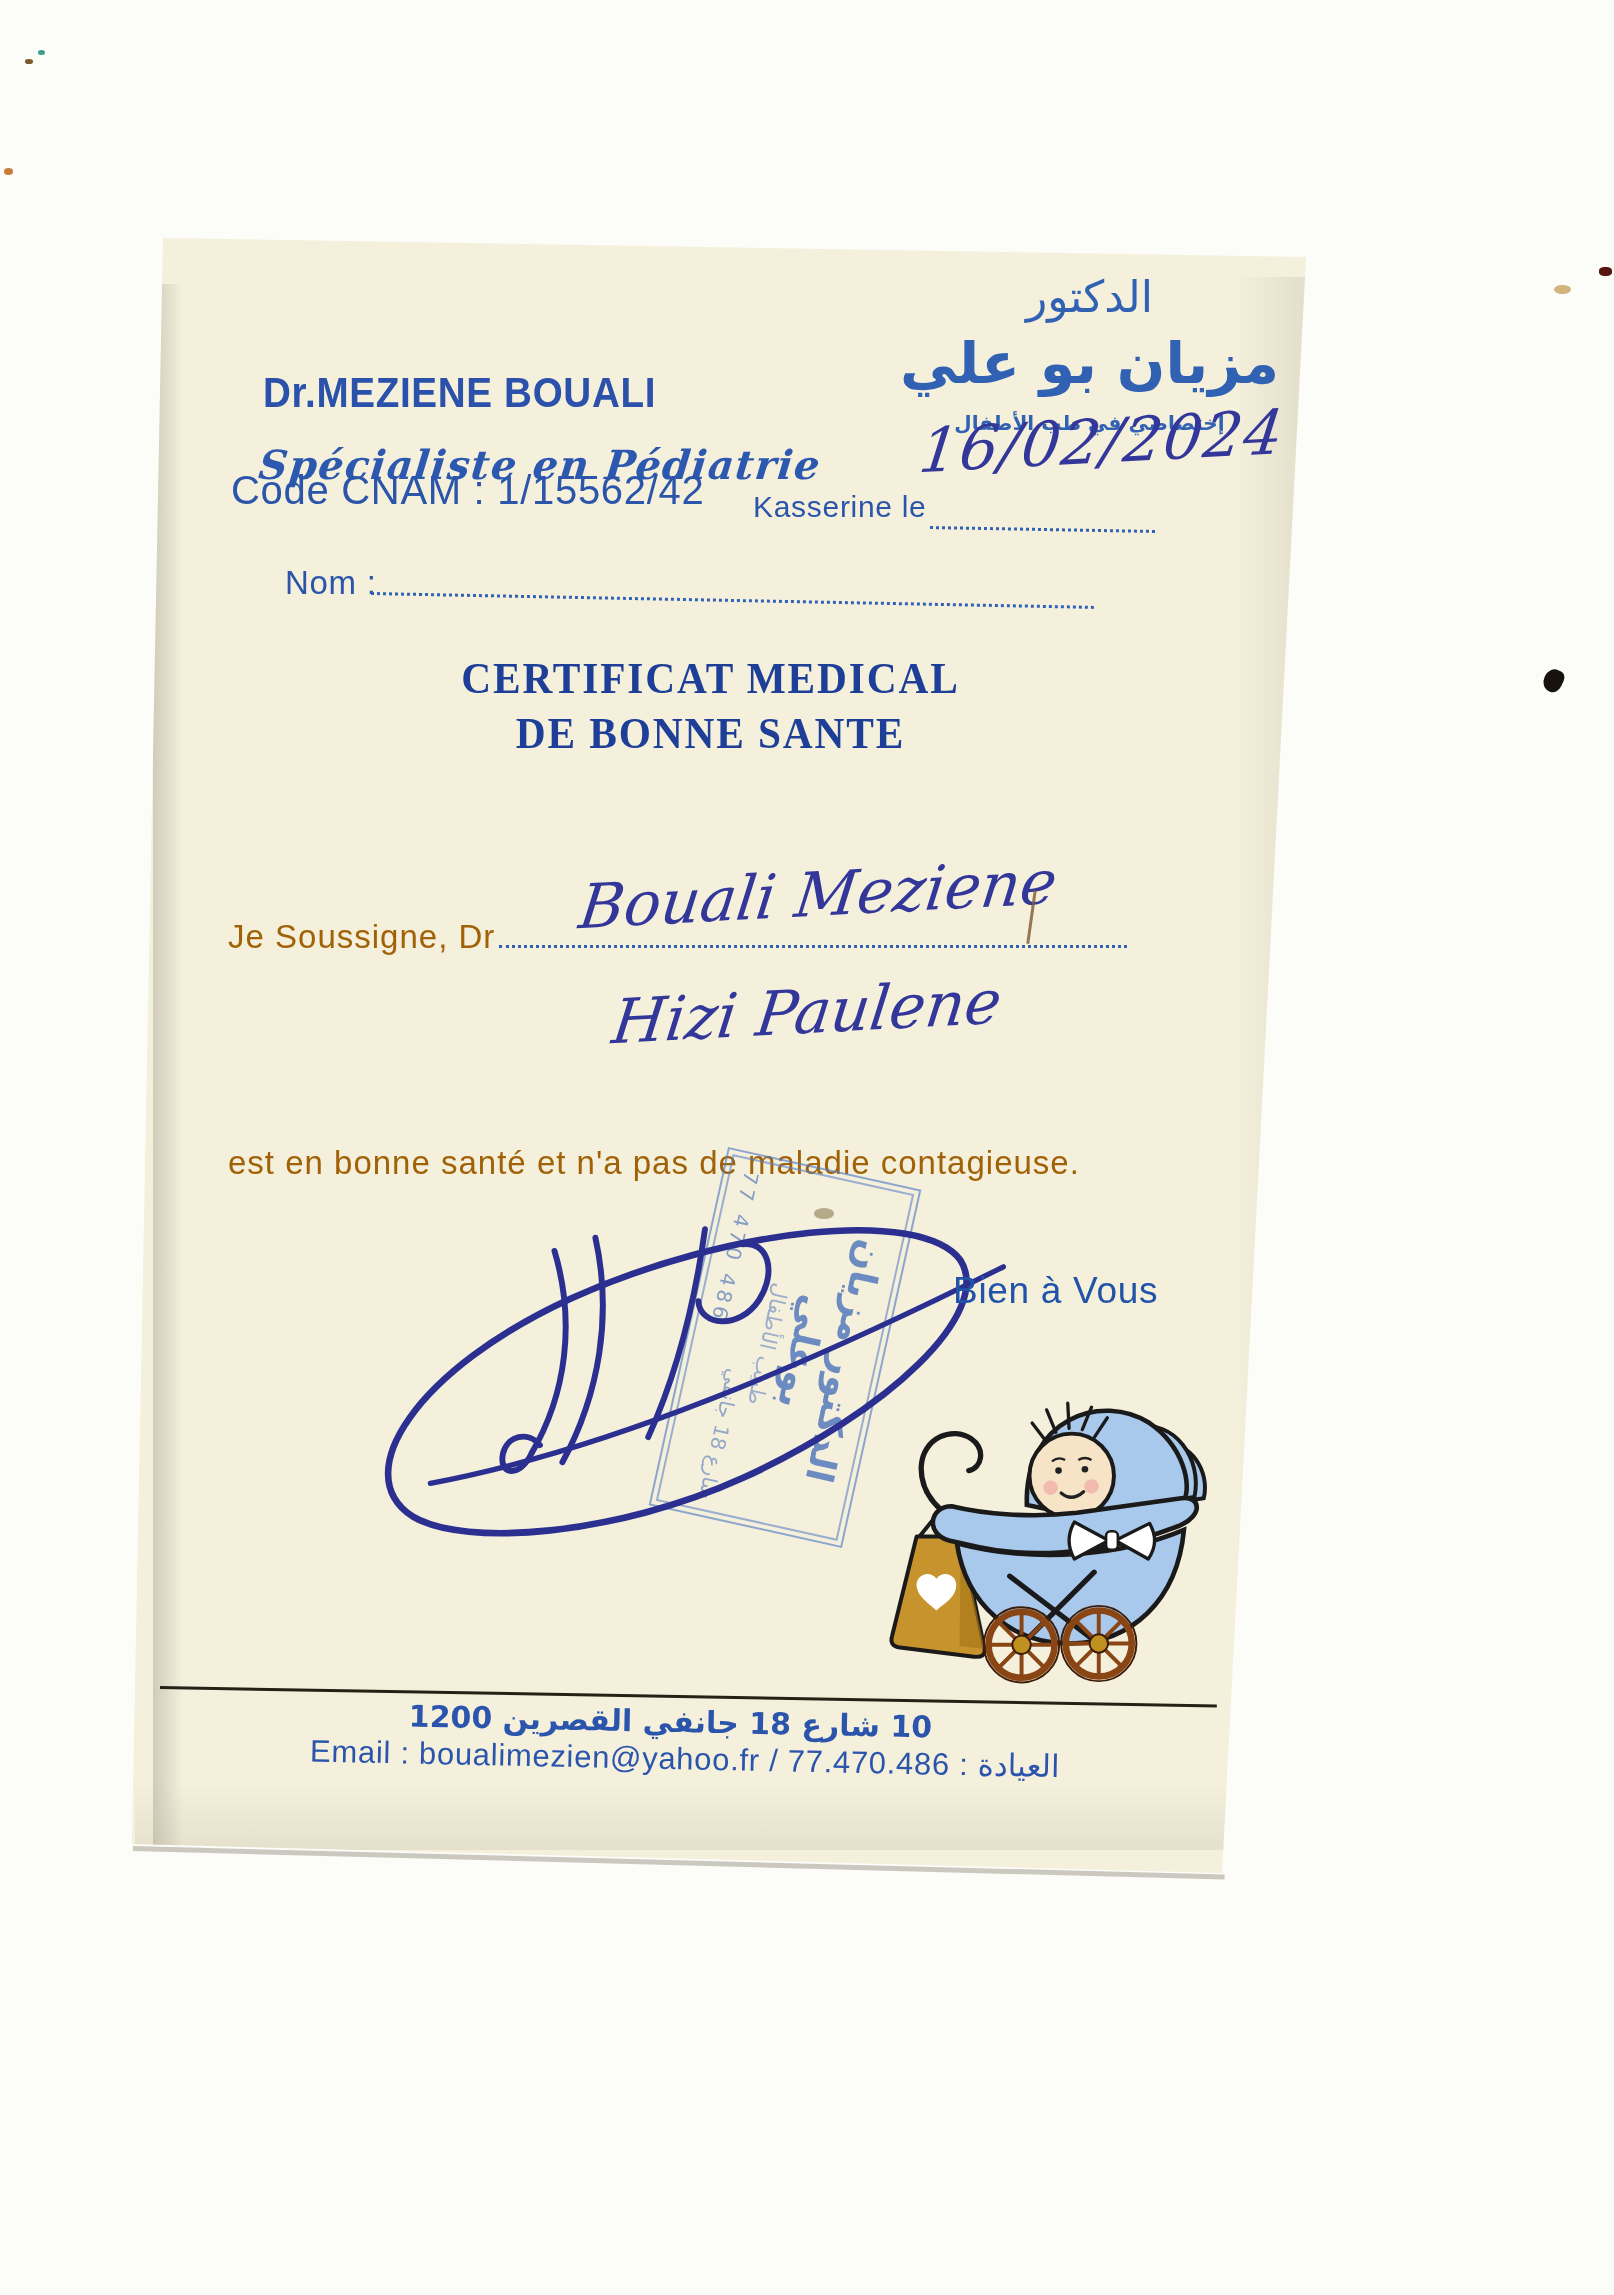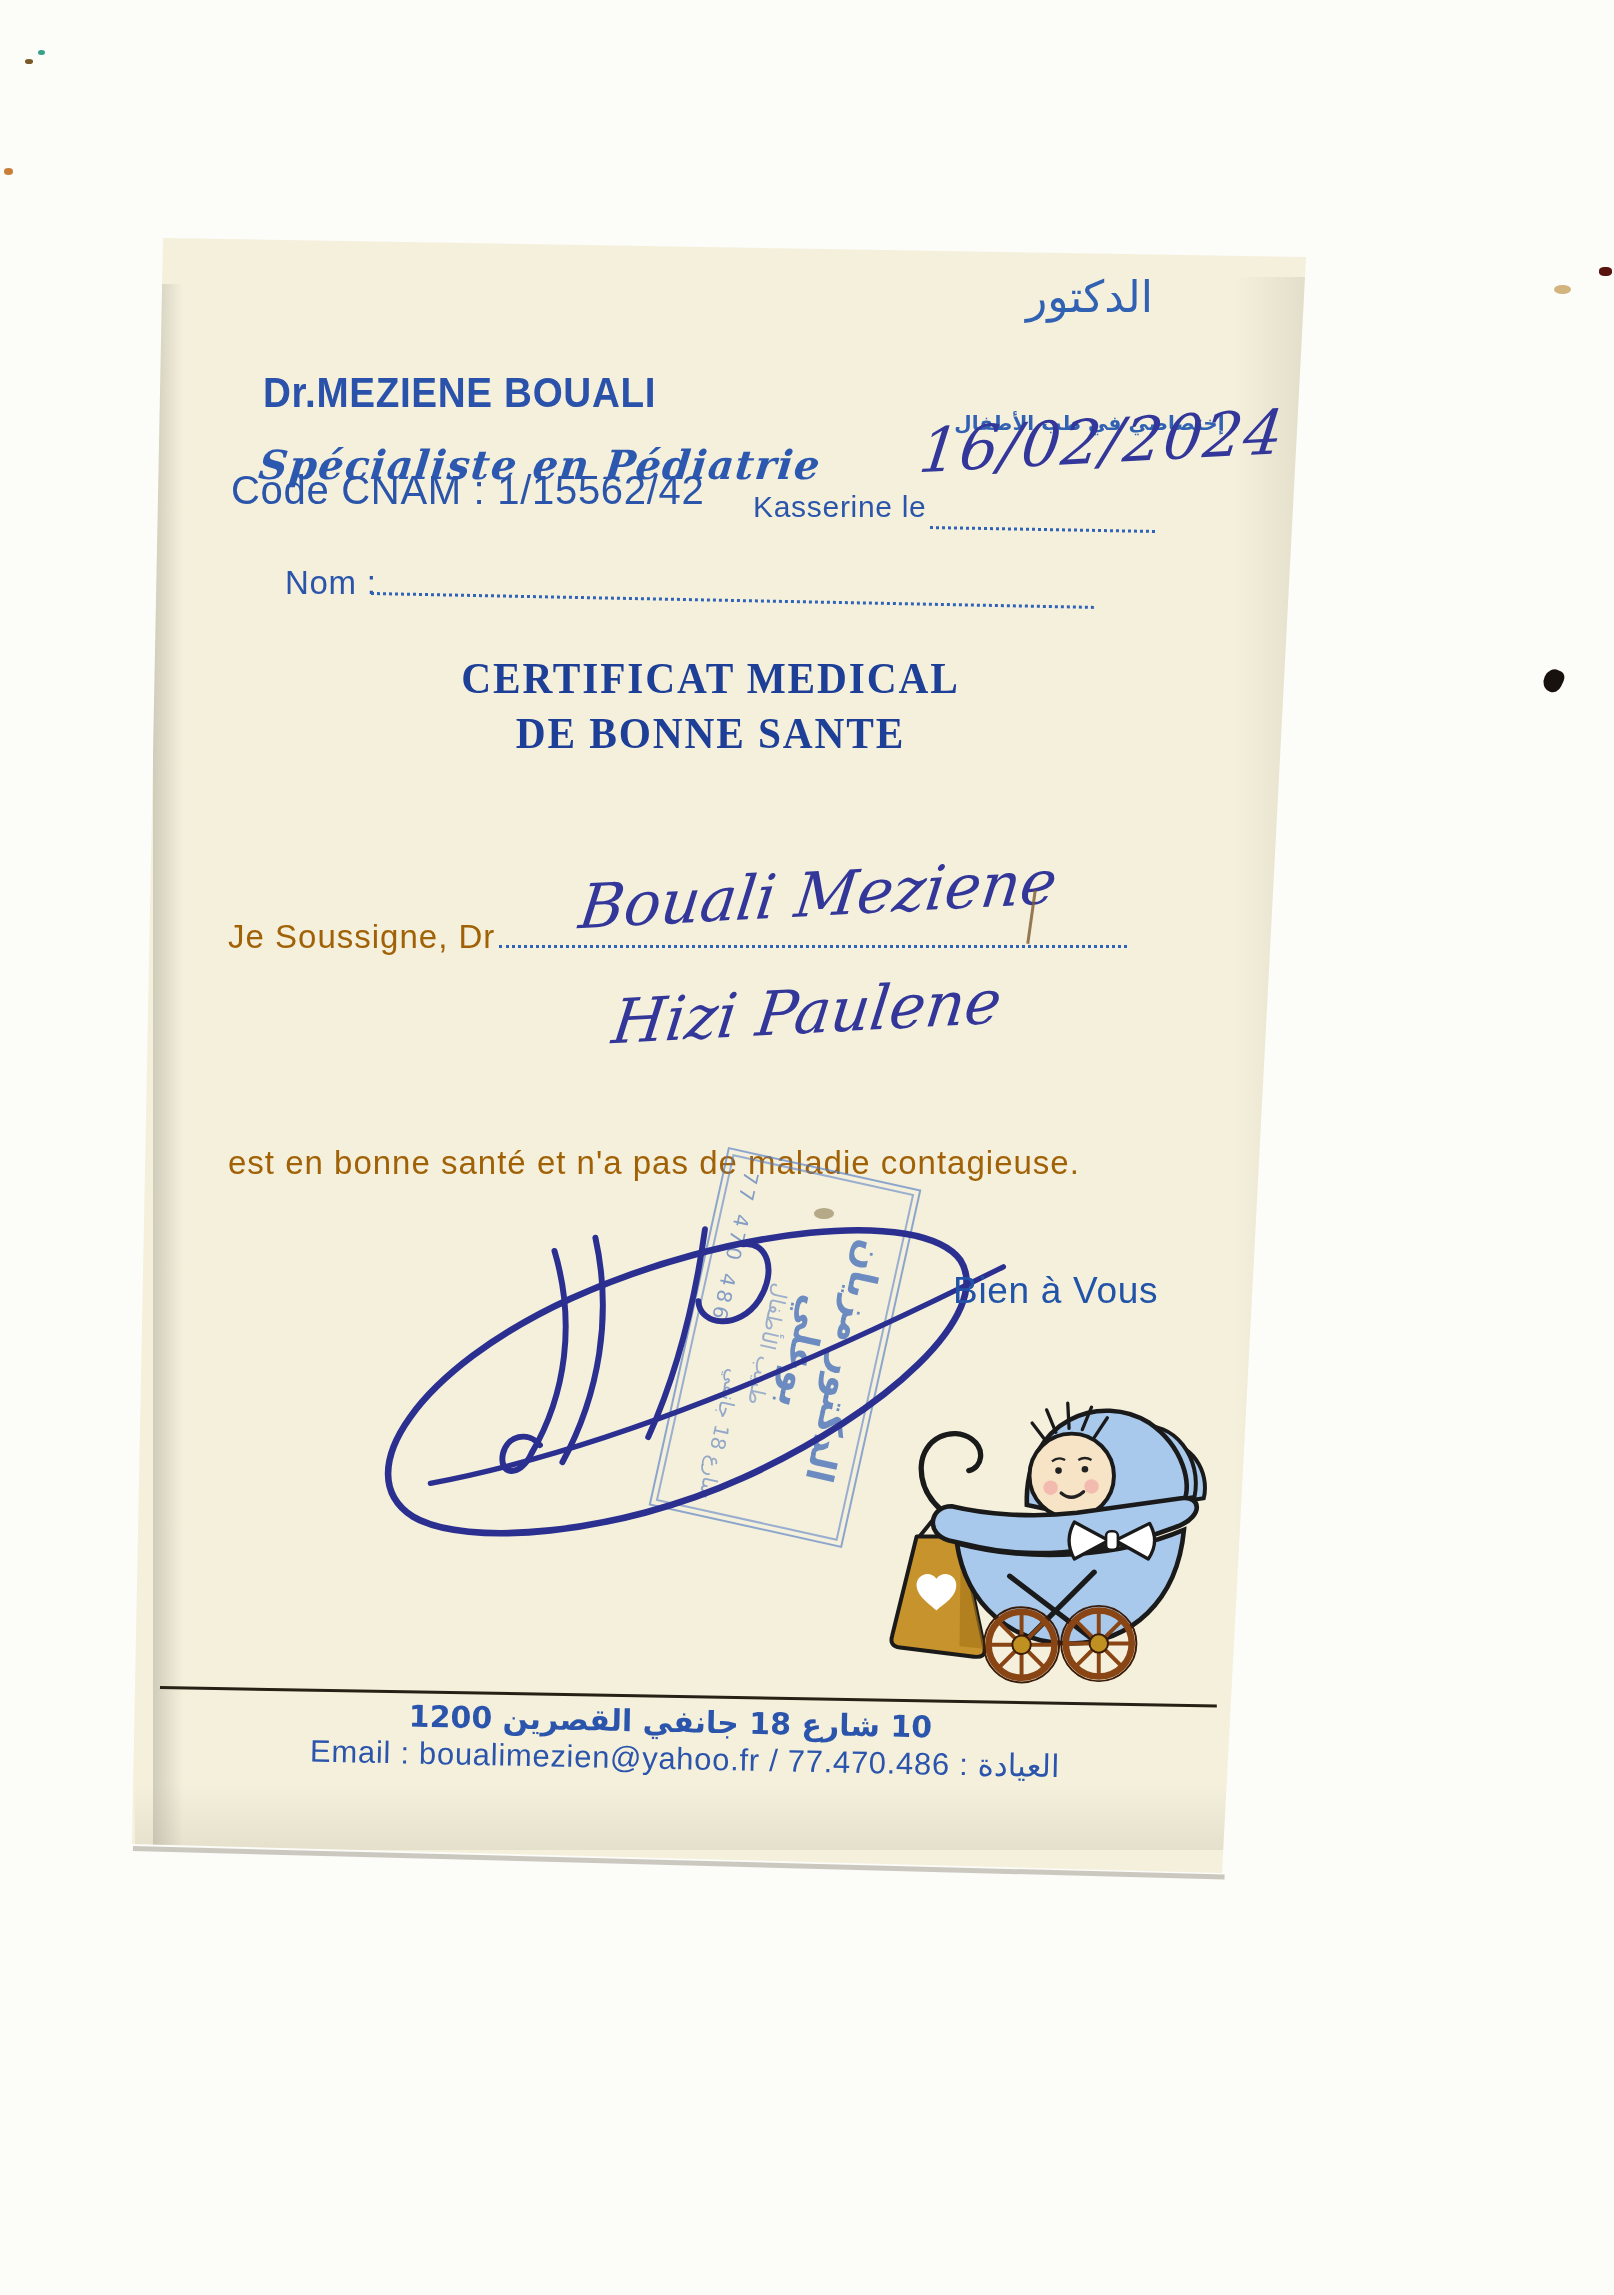--- a/index.html
+++ b/index.html
@@ -111,20 +111,21 @@
   <div id="paper" class="abs">
     <div class="abs paper-shade-left"></div>
     <div class="abs paper-shade-right"></div>
     <div class="abs paper-shade-bottom"></div>
   </div>
   <div id="paper-bottom-shadow" class="abs"></div>
 
   <div id="doctor-name" class="abs">Dr.MEZIENE BOUALI</div>
   <div id="specialty" class="abs">Spécialiste en Pédiatrie</div>
   <div id="ar-title" class="abs ar-head" dir="rtl">الدكتور</div>
+  <div id="ar-name" class="abs ar-head" dir="rtl">مزيان بو علي</div>
   <div id="ar-specialty" class="abs ar-head" dir="rtl">إختصاصي في طب الأطفال</div>
   <div id="cnam" class="abs print">Code CNAM : 1/15562/42</div>
   <div id="kasserine" class="abs print">Kasserine le</div>
   <div id="hw-date" class="abs hand">16/02/2024</div>
   <div id="date-dots" class="abs dotted"></div>
   <div id="nom-label" class="abs print">Nom :</div>
   <div id="nom-dots" class="abs dotted"></div>
 
   <div id="title-line1" class="abs">CERTIFICAT MEDICAL</div>
   <div id="title-line2" class="abs">DE BONNE SANTE</div>

